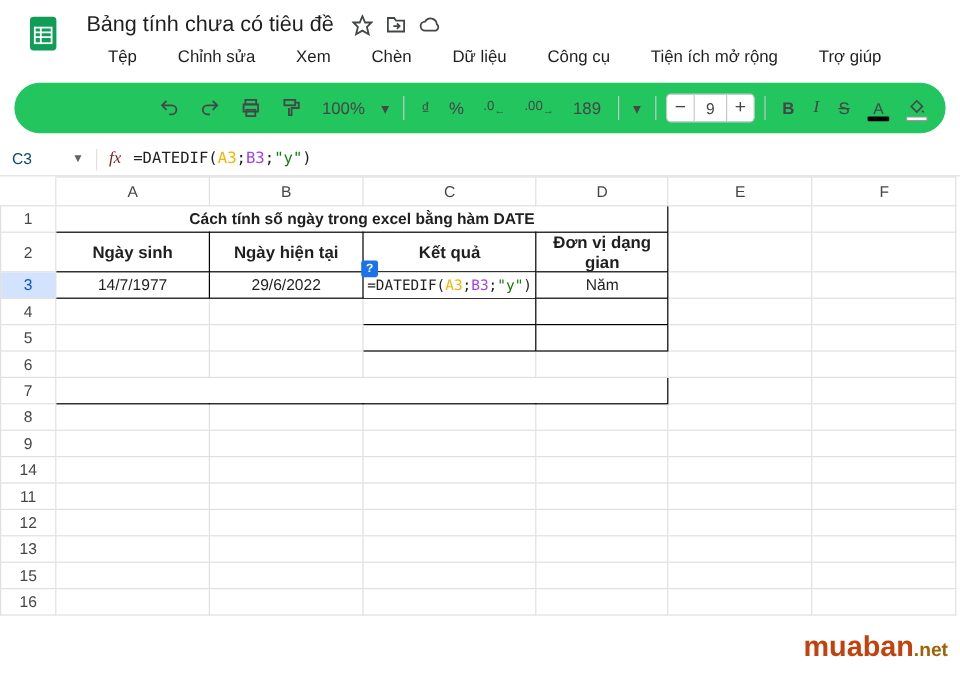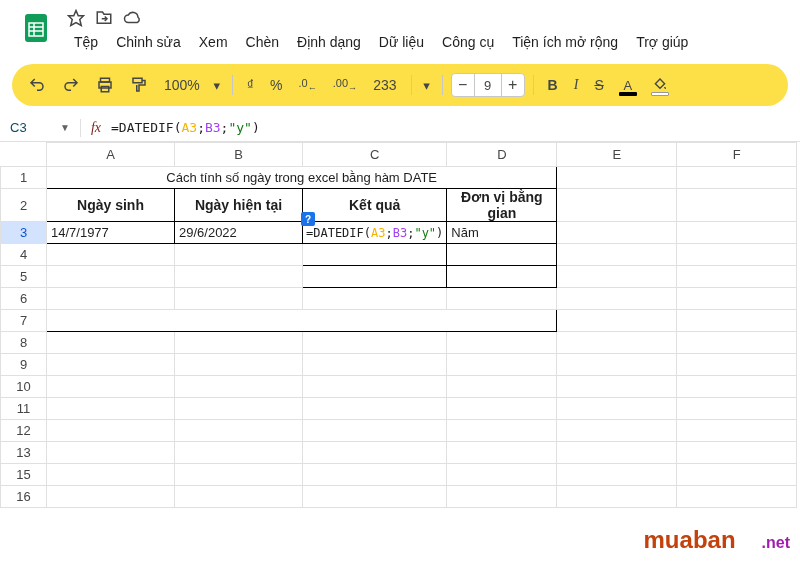--- a/index.html
+++ b/index.html
@@ -5,22 +5,22 @@
 * { box-sizing: border-box; margin: 0; padding: 0; }
 body { font-family: Arial, sans-serif; font-size: 13px; background: #fff; color: #444746; width: 800px; height: 564px; overflow: hidden; position: relative; }
 .header { padding: 8px 16px 0 16px; display: flex; align-items: flex-start; gap: 10px; }
 .logo { width: 40px; height: 40px; display: flex; align-items: center; justify-content: center; }
 .logo svg { width: 32px; height: 32px; }
 .title-area { flex: 1; }
 .title-row { display: flex; align-items: center; gap: 8px; }
 .doc-title { font-size: 18px; color: #1f1f1f; padding: 2px 6px; }
 .title-icon { color: #444746; cursor: pointer; width: 20px; height: 20px; display: flex; align-items: center; justify-content: center; }
 .menu-bar { display: flex; gap: 2px; margin-top: 2px; }
-.menu-item { padding: 4px 8px; font-size: 14px; color: #1f1f1f; cursor: pointer; border-radius: 4px; }
-.toolbar { margin: 10px 12px 0 12px; background: #fde047; border-radius: 24px; padding: 6px 10px; display: flex; align-items: center; gap: 4px; }
+.menu-item { padding: 4px 8px; font-size: 14px; color: #1f1f1f; cursor: pointer; border-radius: 4px; margin-left: 16px; }
+.toolbar { margin: 10px 12px 0 12px; background: #22c55e; border-radius: 24px; padding: 6px 10px; display: flex; align-items: center; gap: 4px; justify-content: flex-end; }
 .tb-btn { width: 30px; height: 30px; display: flex; align-items: center; justify-content: center; border-radius: 4px; cursor: pointer; color: #444746; }
 .tb-sep { width: 1px; height: 20px; background: #c7c7c7; margin: 0 4px; }
 .tb-text { font-size: 14px; padding: 0 6px; color: #444746; }
 .font-size { display: flex; align-items: center; border: 1px solid #c7c7c7; border-radius: 4px; background: #fff; height: 24px; }
 .font-size .minus, .font-size .plus { width: 22px; text-align: center; cursor: pointer; font-size: 16px; }
 .font-size .value { width: 28px; text-align: center; border-left: 1px solid #c7c7c7; border-right: 1px solid #c7c7c7; height: 100%; display: flex; align-items: center; justify-content: center; }
 .color-underline { width: 28px; height: 28px; position: relative; display: flex; align-items: center; justify-content: center; }
 .color-underline .bar { position: absolute; bottom: 3px; left: 5px; right: 5px; height: 4px; border-radius: 1px; }
 .formula-bar { display: flex; align-items: center; border-bottom: 1px solid #e0e0e0; height: 28px; margin-top: 8px; }
 .name-box { width: 60px; padding: 0 10px; font-size: 13px; color: #0c4a6e; }
@@ -36,49 +36,50 @@
 .grid { border-collapse: collapse; table-layout: fixed; }
 .grid th, .grid td { border: 1px solid #e0e0e0; font-size: 13px; color: #1f1f1f; background: #fff; }
 .grid .corner { width: 46px; height: 24px; background: #fff; border-top: none; border-left: none; }
 .grid .col-h { height: 24px; text-align: center; font-weight: normal; color: #444746; background: #fff; }
 .grid .row-h { width: 46px; text-align: center; font-weight: normal; color: #444746; background: #fff; }
 .grid td { height: 22px; padding: 0 4px; }
 .col-A, .col-B { width: 128px; }
 .col-C, .col-D { width: 110px; }
 .col-E, .col-F { width: 120px; }
 .row-h.active { background: #d3e3fd; color: #0b57d0; }
-.merged-title { text-align: center; color: #cc0000; font-weight: normal; font-size: 15px; border: 1px solid #000 !important; margin-top: 28px; }
+.merged-title { text-align: center; color: #cc0000; font-weight: bold; font-size: 15px; border: 1px solid #000 !important; margin-top: 28px; }
 .table-header td { text-align: center; font-weight: bold; font-size: 14px; border: 1px solid #000 !important; }
 .data-row td.bordered { border: 1px solid #000 !important; }
-.data-row .right { text-align: left; }
+.data-row .right { text-align: center; }
 .ref-box-a3 { border: 2px dashed #f4b400 !important; }
 .ref-box-b3 { border: 2px dashed #a142f4 !important; }
 .active-cell { border: 2px solid #1a73e8 !important; position: relative; padding: 0 !important; }
 .active-cell .help-badge { position: absolute; top: -10px; left: -2px; width: 14px; height: 14px; background: #1a73e8; color: #fff; font-size: 10px; font-weight: bold; display: flex; align-items: center; justify-content: center; border-radius: 2px; }
 .active-cell .formula-display { font-family: 'Consolas', monospace; font-size: 12px; padding: 2px 3px; white-space: nowrap; }
 .row7-merged { border: 1px solid #000 !important; }
 .watermark { position: absolute; right: 10px; bottom: 10px; font-family: Arial, sans-serif; font-weight: bold; font-size: 24px; }
 .watermark .m1 { color: #c2410c; }
-.watermark .net { color: #a21caf; font-size: 16px; padding-left: 26px; }
+.watermark .net { color: #a16207; font-size: 16px; }
 </style>
 </head>
 <body>
 
 <div class="header">
   <div class="logo">
     <svg viewBox="0 0 32 32">
         <rect x="5" y="2" width="22" height="28" rx="3" fill="#0f9d58"></rect>
         <rect x="9" y="11" width="14" height="13" fill="none" stroke="#fff" stroke-width="1.5"></rect>
         <line x1="9" y1="15" x2="23" y2="15" stroke="#fff" stroke-width="1.5"></line>
         <line x1="9" y1="19" x2="23" y2="19" stroke="#fff" stroke-width="1.5"></line>
         <line x1="14" y1="11" x2="14" y2="24" stroke="#fff" stroke-width="1.5"></line>
       </svg>
   </div>
   <div class="title-area">
     <div class="title-row">
+      <span class="doc-title">Bảng tính chưa có tiêu đề</span>
       <span class="title-icon">
           <svg width="18" height="18" viewBox="0 0 24 24" fill="none" stroke="#444746" stroke-width="2">
             <polygon points="12,2 15,9 22,9 17,14 19,22 12,18 5,22 7,14 2,9 9,9"></polygon>
           </svg>
         </span>
       <span class="title-icon">
           <svg width="18" height="18" viewBox="0 0 24 24" fill="none" stroke="#444746" stroke-width="2">
             <path d="M3 7 L3 19 L21 19 L21 7 L12 7 L10 4 L3 4 Z"></path>
             <line x1="9" y1="13" x2="15" y2="13"></line>
             <polyline points="13,10 16,13 13,16"></polyline>
@@ -88,21 +89,20 @@
           <svg width="20" height="18" viewBox="0 0 24 24" fill="none" stroke="#444746" stroke-width="2">
             <path d="M7 18 A5 5 0 0 1 7 8 A7 7 0 0 1 20 11 A4 4 0 0 1 19 18 Z"></path>
           </svg>
         </span>
     </div>
     <div class="menu-bar">
       <span class="menu-item">Tệp</span>
       <span class="menu-item">Chỉnh sửa</span>
       <span class="menu-item">Xem</span>
       <span class="menu-item">Chèn</span>
-      <span class="menu-item">Định dạng</span>
       <span class="menu-item">Dữ liệu</span>
       <span class="menu-item">Công cụ</span>
       <span class="menu-item">Tiện ích mở rộng</span>
       <span class="menu-item">Trợ giúp</span>
     </div>
   </div>
 </div>
 
 <div class="toolbar">
   <div class="tb-btn">
@@ -128,21 +128,21 @@
         <path d="M16 6 H20 V12 H12 V20 H9 V12"></path>
       </svg>
     </div>
   <span class="tb-text">100%</span>
   <span class="tb-btn" style="width:14px;">▾</span>
   <div class="tb-sep"></div>
   <span class="tb-text">₫</span>
   <span class="tb-text">%</span>
   <span class="tb-text" style="font-size:11px;">.0<sub>←</sub></span>
   <span class="tb-text" style="font-size:11px;">.00<sub>→</sub></span>
-  <span class="tb-text">233</span>
+  <span class="tb-text">189</span>
   <div class="tb-sep"></div>
   <span class="tb-btn" style="width:14px;">▾</span>
   <div class="tb-sep"></div>
   <div class="font-size">
     <span class="minus">−</span>
     <span class="value">9</span>
     <span class="plus">+</span>
   </div>
   <div class="tb-sep"></div>
   <span class="tb-text" style="font-weight:bold;">B</span>
@@ -195,21 +195,21 @@
     <th class="row-h">1</th>
     <td colspan="4" class="merged-title">Cách tính số ngày trong excel bằng hàm DATE</td>
     <td></td>
           <td></td>
   </tr>
   <tr class="table-header">
     <th class="row-h">2</th>
     <td>Ngày sinh</td>
     <td>Ngày hiện tại</td>
     <td>Kết quả</td>
-    <td>Đơn vị bằng gian</td>
+    <td>Đơn vị dạng gian</td>
     <td style="border:1px solid #e0e0e0 !important;font-weight:normal;"></td>
     <td style="border:1px solid #e0e0e0 !important;font-weight:normal;"></td>
   </tr>
   <tr class="data-row">
     <th class="row-h active">3</th>
     <td class="bordered right ref-box-a3">14/7/1977</td>
     <td class="bordered right ref-box-b3">29/6/2022</td>
     <td class="bordered active-cell">
       <div class="help-badge">?</div>
       <div class="formula-display">
@@ -265,21 +265,21 @@
   <tr>
           <th class="row-h">9</th>
           <td></td>
           <td></td>
           <td></td>
           <td></td>
           <td></td>
           <td></td>
         </tr>
   <tr>
-          <th class="row-h">10</th>
+          <th class="row-h">14</th>
           <td></td>
           <td></td>
           <td></td>
           <td></td>
           <td></td>
           <td></td>
         </tr>
   <tr>
           <th class="row-h">11</th>
           <td></td>

